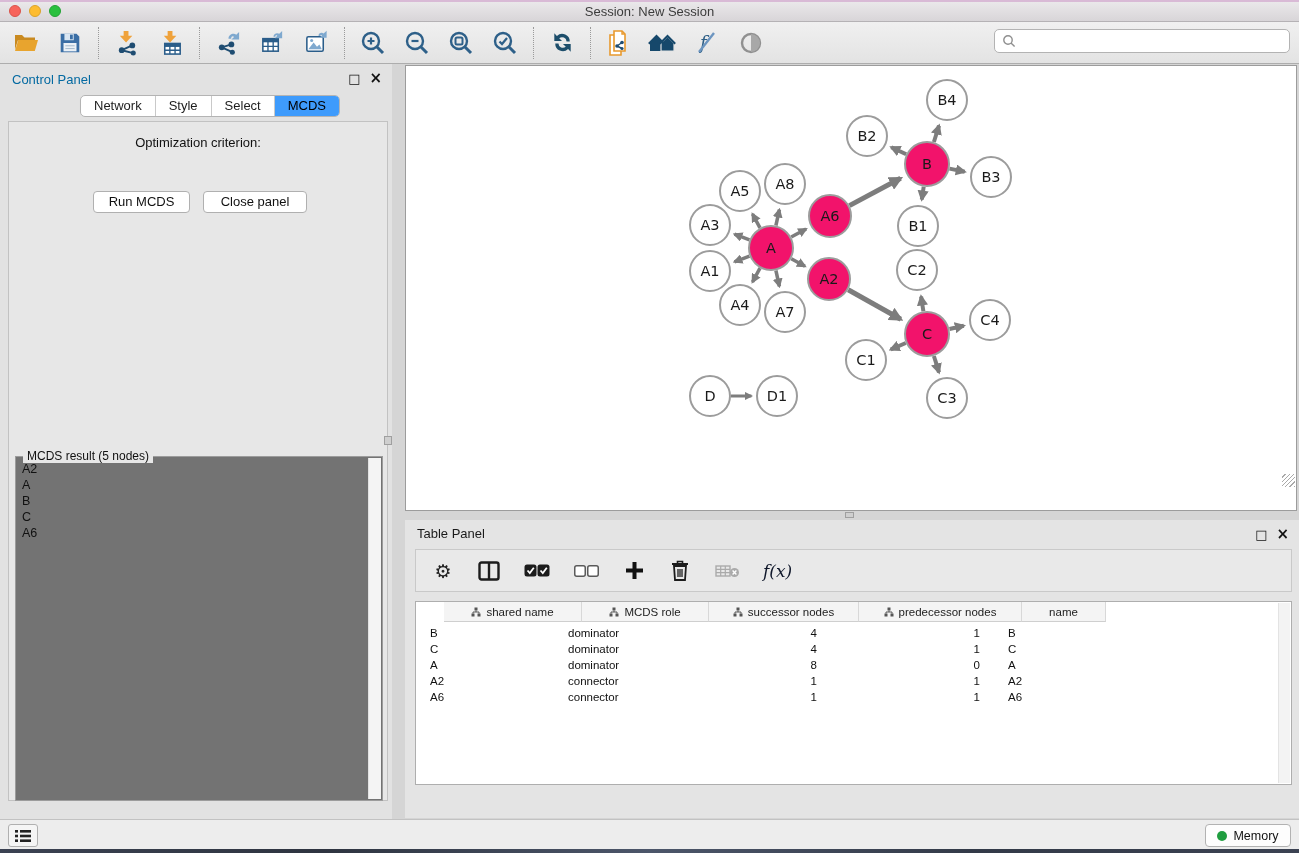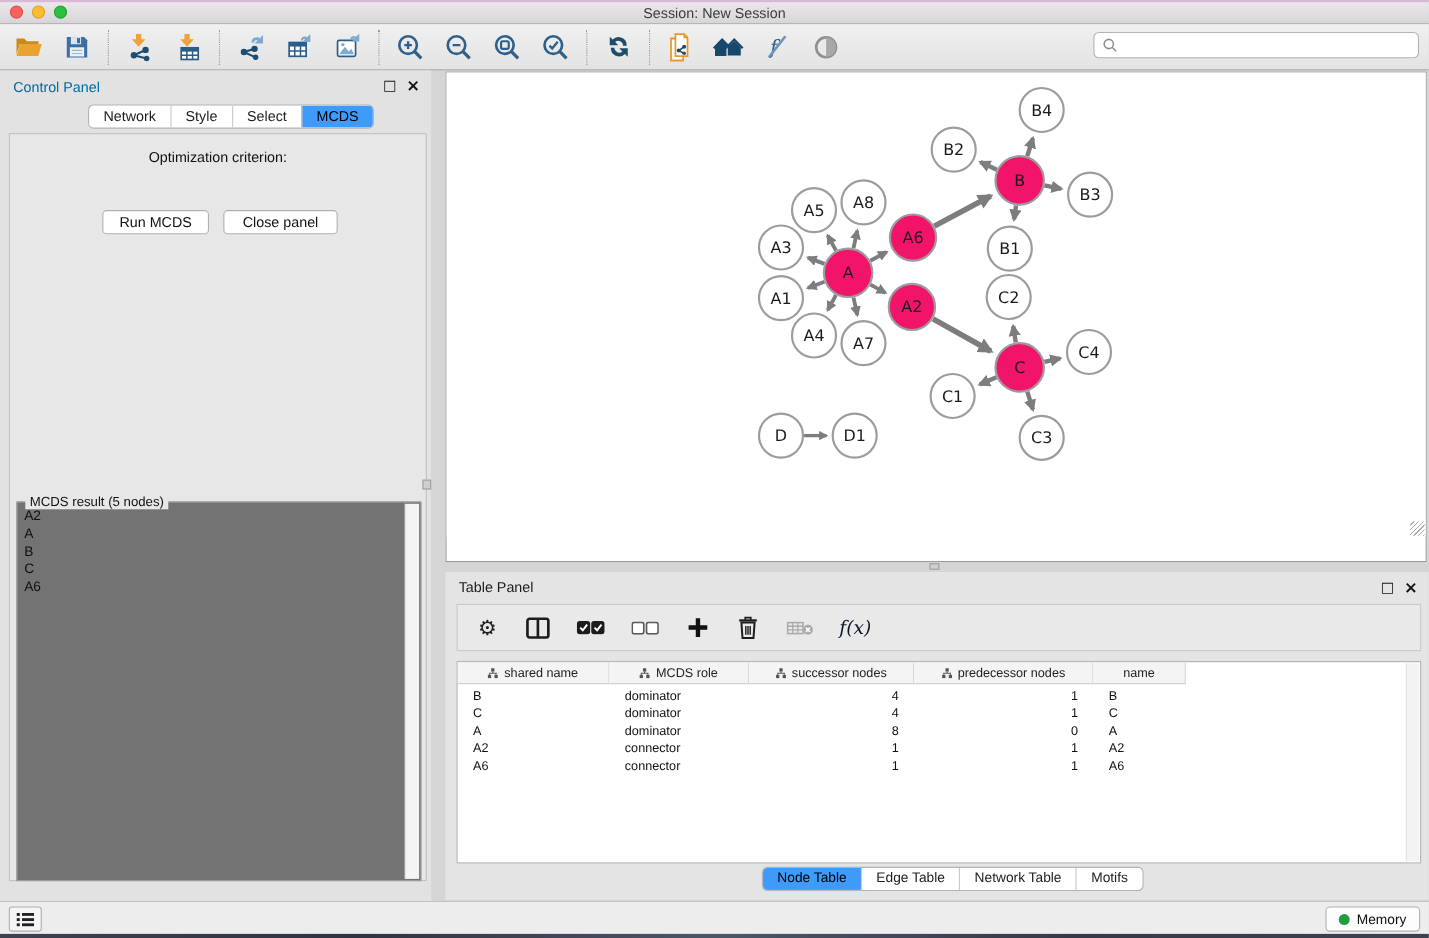--- a/index.html
+++ b/index.html
@@ -472,21 +472,21 @@
             <rect x="1" y="2" width="14" height="10" fill="none" stroke="#aaa" stroke-width="1.4"></rect>
             <path d="M1 5.3h14M1 8.6h14M5.7 2v10M10.3 2v10" stroke="#aaa" stroke-width="1.2"></path>
             <circle cx="19.5" cy="8.5" r="4.5" fill="#aaa"></circle>
             <path d="M17.6 6.6 L21.4 10.4 M21.4 6.6 L17.6 10.4" stroke="#fff" stroke-width="1.4"></path>
           </svg>
       </span>
       <span class="tpi fx-label">f(x)</span>
     </div>
     <div class="tp-table">
       <div class="tbl-header">
-          <div class="th" style="width: 138px;">
+          <div class="th" style="width: 138px; margin-left: 28px;">
             <svg width="10" height="10" viewBox="0 0 10 10">
               <rect x="3.5" y="0.5" width="3" height="3" fill="#555"></rect>
               <rect x="0.5" y="6.5" width="3" height="3" fill="#555"></rect>
               <rect x="6.5" y="6.5" width="3" height="3" fill="#555"></rect>
               <path d="M5 3.5V5M2 6.5V5h6v1.5" stroke="#555" stroke-width="1" fill="none"></path>
             </svg>
             <span class="th-label">shared name</span>
           </div>
           <div class="th" style="width: 127px;">
             <svg width="10" height="10" viewBox="0 0 10 10">
@@ -550,28 +550,20 @@
           </div>
           <div class="tr">
             <div class="td" style="width: 138px;">A6</div>
             <div class="td" style="width: 127px;">connector</div>
             <div class="td right" style="width: 150px;">1</div>
             <div class="td right" style="width: 163px;">1</div>
             <div class="td" style="width: 84px;">A6</div>
           </div>
         </div>
       <div class="tp-vscroll"></div>
-    </div>
-    <div class="tp-tabs-wrap">
-      <div class="seg-control">
-          <div class="seg seg-active">Node Table</div>
-          <div class="seg">Edge Table</div>
-          <div class="seg">Network Table</div>
-          <div class="seg">Motifs</div>
-        </div>
     </div>
   </div>
 
   <div class="statusbar">
     <div class="list-btn">
       <svg width="16" height="14" viewBox="0 0 16 14">
           <rect x="0" y="1" width="3" height="2.6" fill="#222"></rect>
           <rect x="5" y="1" width="11" height="2.6" fill="#222"></rect>
           <rect x="0" y="5.7" width="3" height="2.6" fill="#222"></rect>
           <rect x="5" y="5.7" width="11" height="2.6" fill="#222"></rect>

